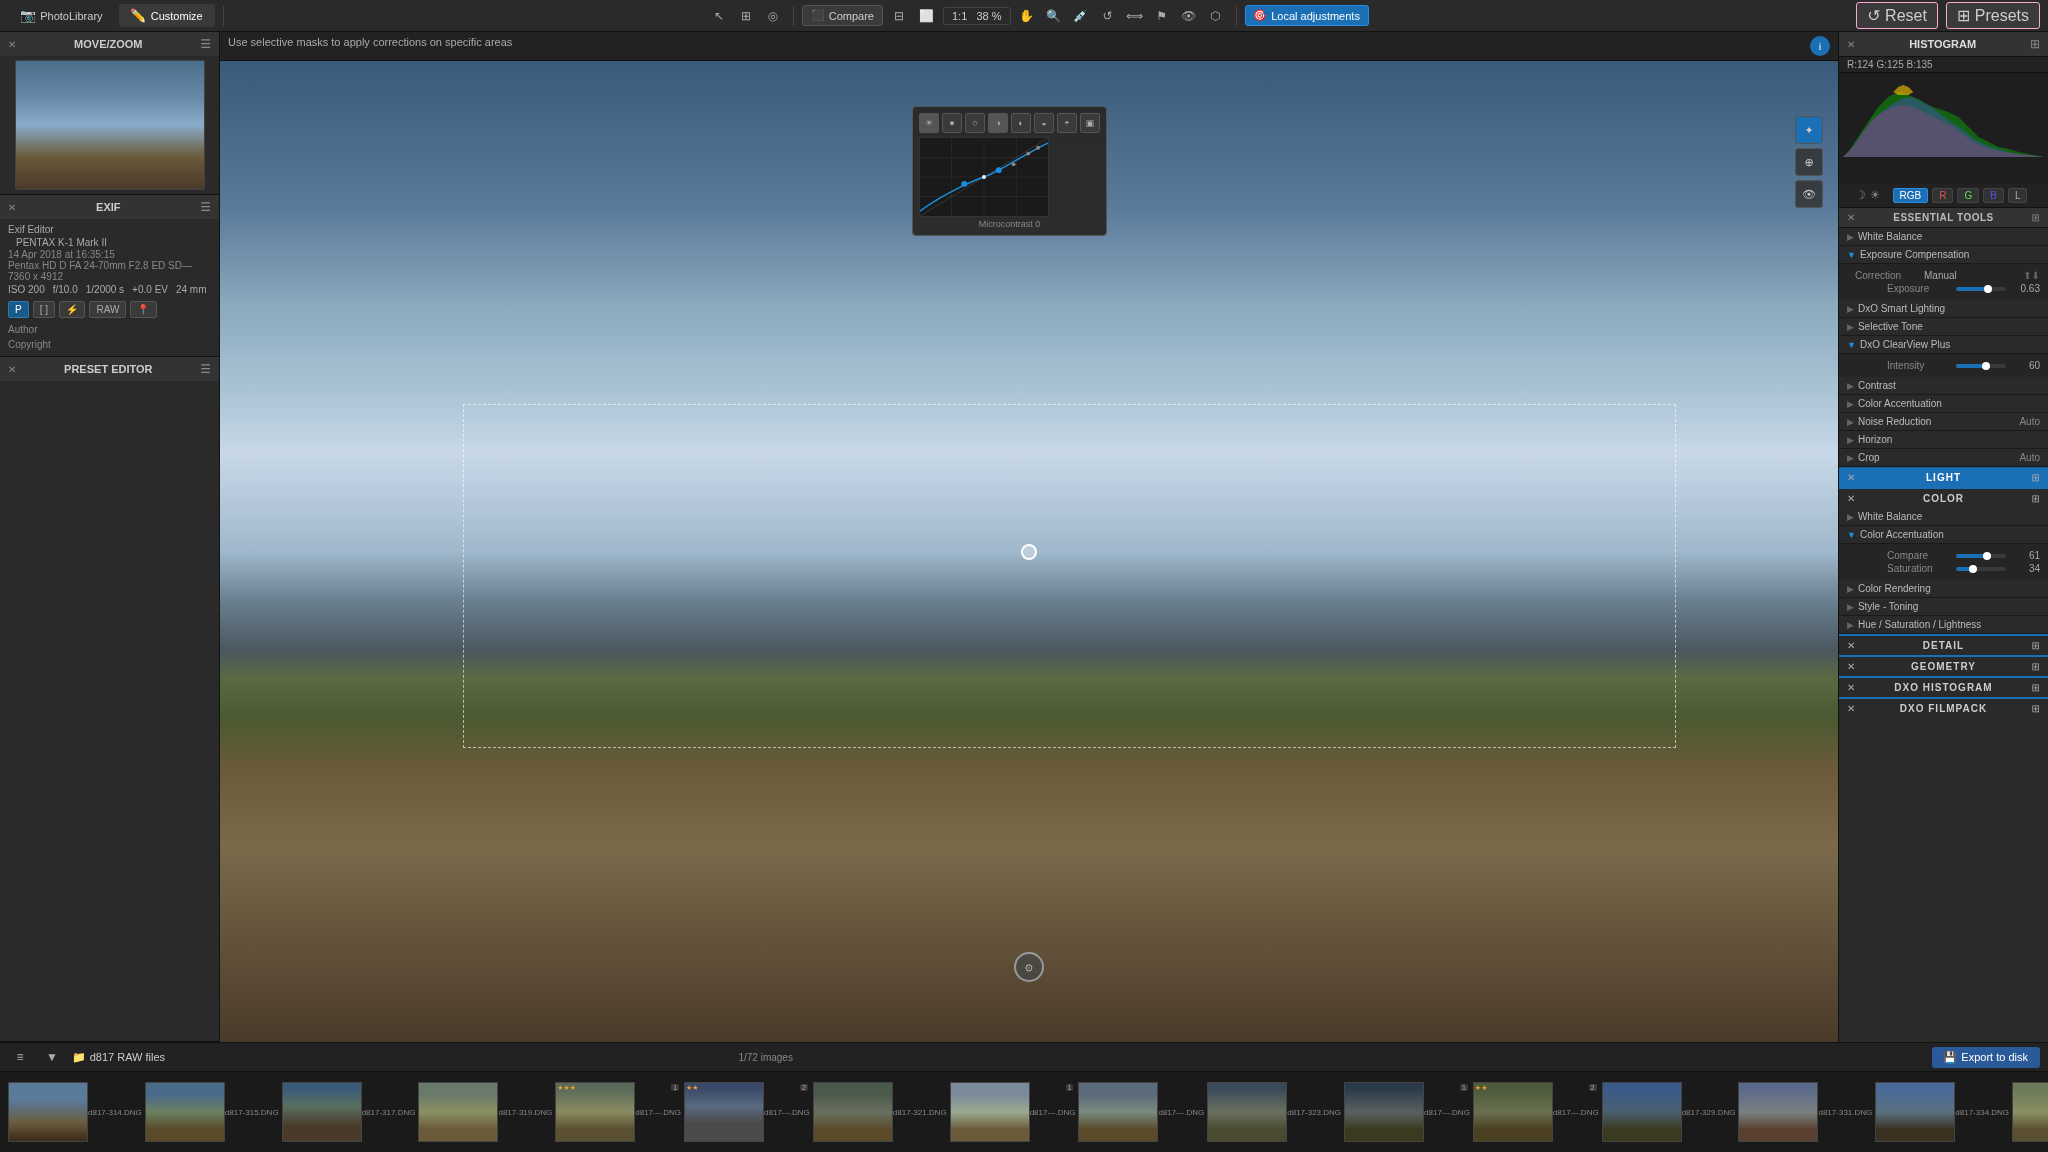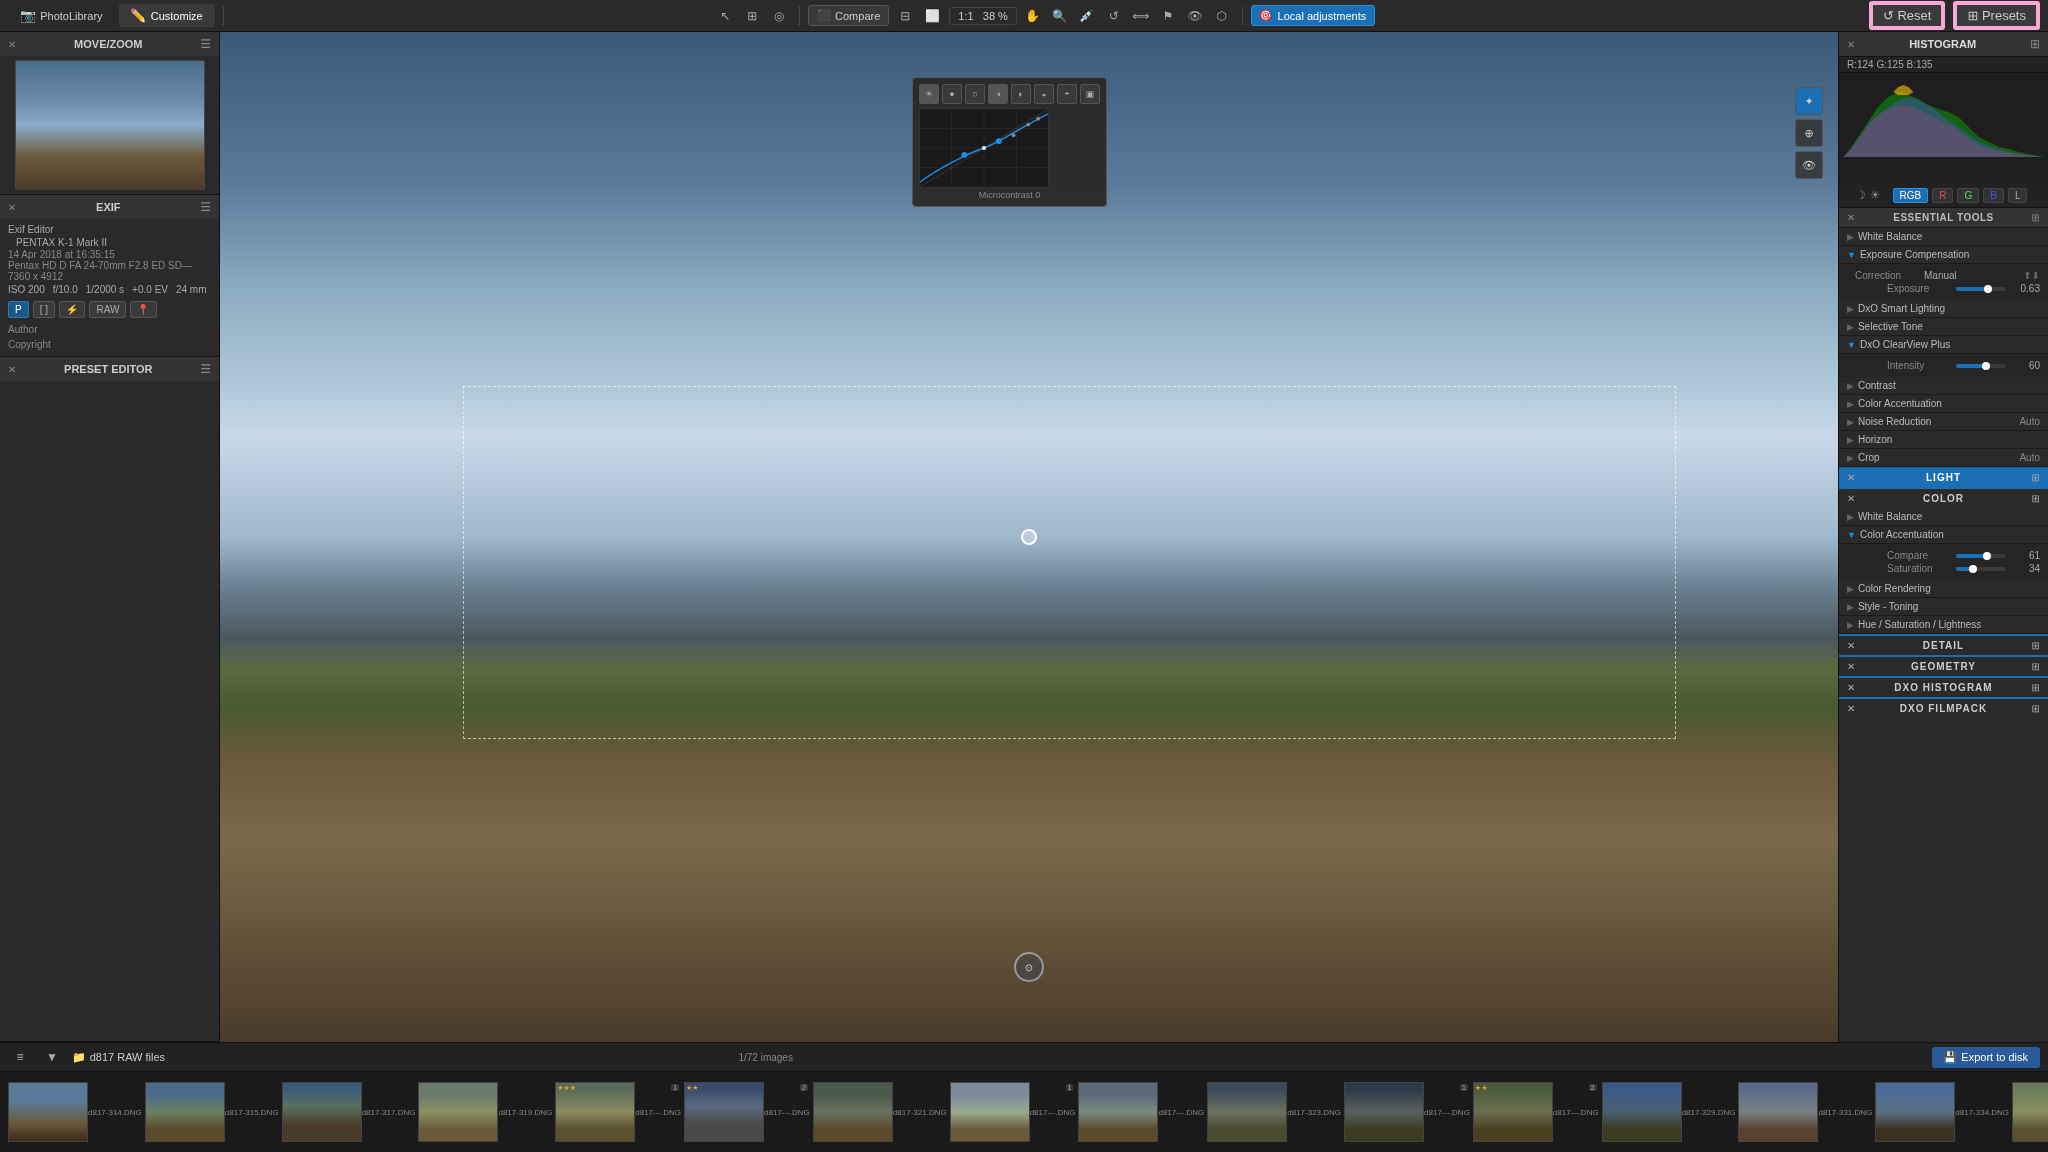--- a/index.html
+++ b/index.html
@@ -11,21 +11,21 @@
     .tab.active { background: #3a3a3a; color: #fff; }
     .tab-icon { font-size: 13px; }
     .top-separator { width: 1px; height: 20px; background: #444; margin: 0 4px; }
     .top-bar-tools { display: flex; align-items: center; gap: 4px; margin: 0 auto; }
     .tool-btn { display: flex; align-items: center; gap: 4px; padding: 3px 8px; border-radius: 3px; background: #3a3a3a; border: 1px solid #555; color: #ccc; cursor: pointer; font-size: 11px; }
     .tool-btn.active { background: #1a6fb5; border-color: #2a8de0; color: #fff; }
     .zoom-display { background: #2a2a2a; border: 1px solid #444; border-radius: 3px; padding: 2px 8px; color: #ccc; font-size: 11px; }
     .icon-bar { display: flex; align-items: center; gap: 3px; }
     .icon-btn { width: 24px; height: 24px; display: flex; align-items: center; justify-content: center; background: transparent; border: none; color: #aaa; cursor: pointer; font-size: 12px; border-radius: 3px; }
     .reset-presets { display: flex; align-items: center; gap: 8px; margin-left: 8px; }
-    .small-btn { padding: 3px 10px; background: #3a3a3a; border: 4px solid #f9a8d4; border-radius: 3px; color: #ccc; cursor: pointer; font-size: 13px; }
+    .small-btn { padding: 3px 10px; background: #3a3a3a; border: 1px solid #f9a8d4; border-radius: 3px; color: #ccc; cursor: pointer; font-size: 16px; }
 
     
     .main-layout { display: flex; flex: 1; overflow: hidden; }
 
     
     .left-panel { width: 220px; background: #2a2a2a; border-right: 1px solid #111; display: flex; flex-direction: column; flex-shrink: 0; }
     .panel-section { border-bottom: 1px solid #111; }
     .panel-header { display: flex; align-items: center; justify-content: space-between; padding: 5px 8px; background: #333; cursor: pointer; }
     .panel-header-title { font-size: 11px; font-weight: bold; color: #ccc; display: flex; align-items: center; gap: 4px; }
     .panel-close { color: #888; cursor: pointer; font-size: 10px; }
@@ -262,20 +262,24 @@
         <div class="panel-close">✕</div>
         <div class="panel-header-title">
           <span>PRESET EDITOR</span>
         </div>
         <div class="panel-options">☰</div>
       </div>
     </div>
   </div>
 
   <div class="center-area">
+    <div class="info-bar">
+      <span>Use selective masks to apply corrections on specific areas</span>
+      <span style="float:right;width:20px;height:20px;background:#1a6fb5;border-radius:50%;display:inline-flex;align-items:center;justify-content:center;color:#fff;font-size:10px;">ℹ</span>
+    </div>
     <div class="canvas-area">
       <div class="photo-canvas">
 
         <div style="position:absolute;top:0;left:0;right:0;bottom:0;background:linear-gradient(180deg,#3a5a7a 0%,#5a7a9a 15%,#8aaabe 25%,#b0c8d8 35%,#c8d8e8 40%,#a0b8cc 50%,#6a8090 55%,#4a5860 60%,#5a6a40 63%,#4a5a30 67%,#6a5a3a 72%,#7a6a4a 80%,#4a3a2a 100%);"></div>
 
         <div class="dashed-selection"></div>
 
         <div class="tone-curve-popup">
           <div class="tone-curve-icons">
             <div class="tc-icon active">☀</div>

